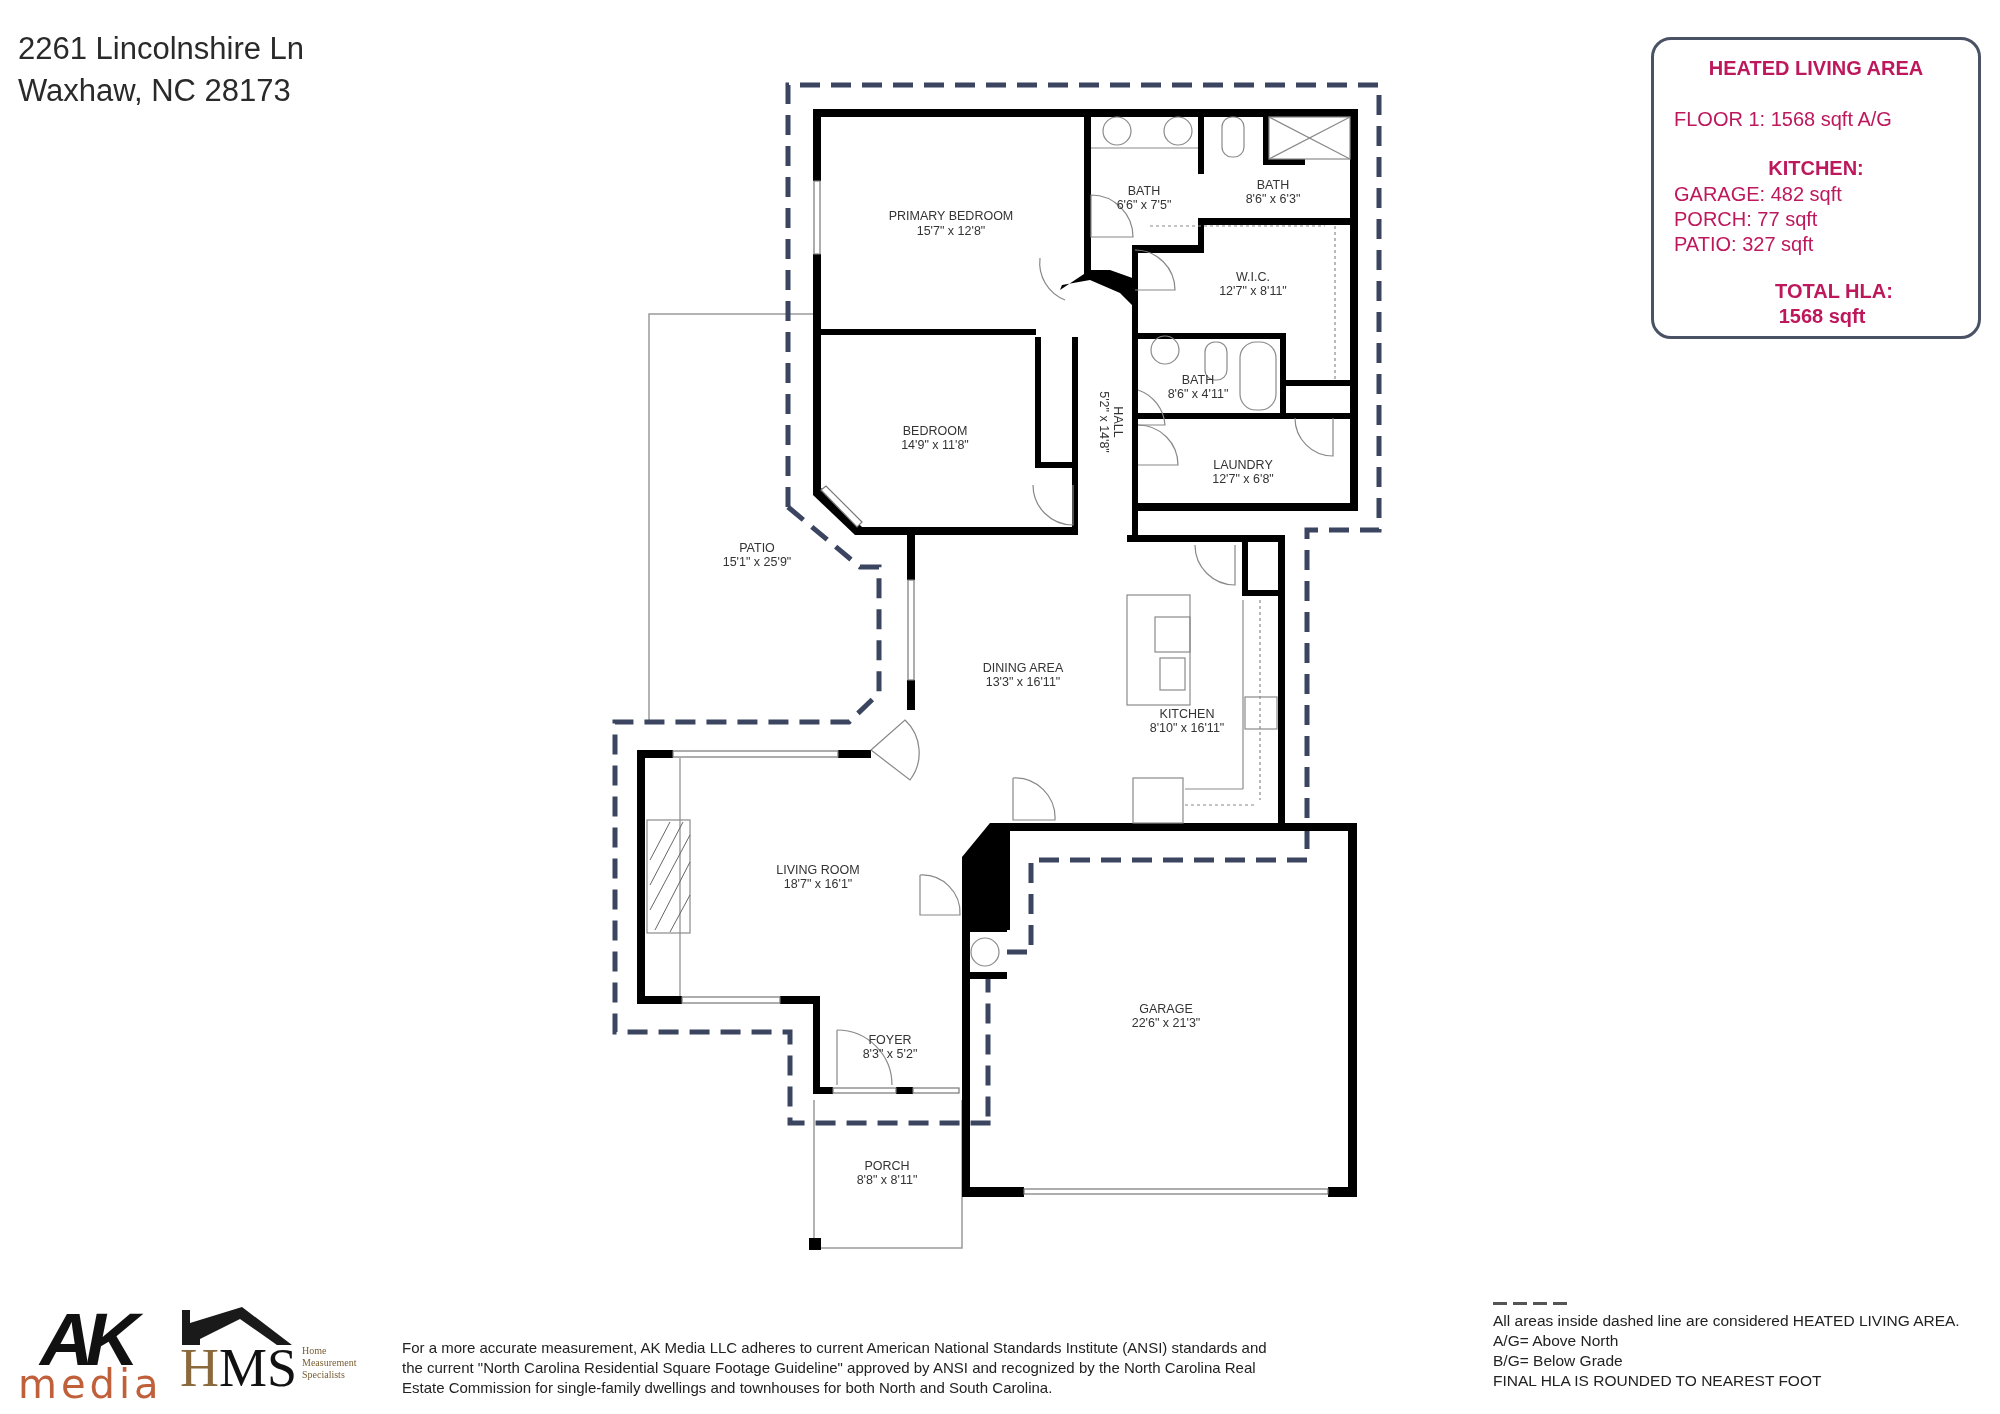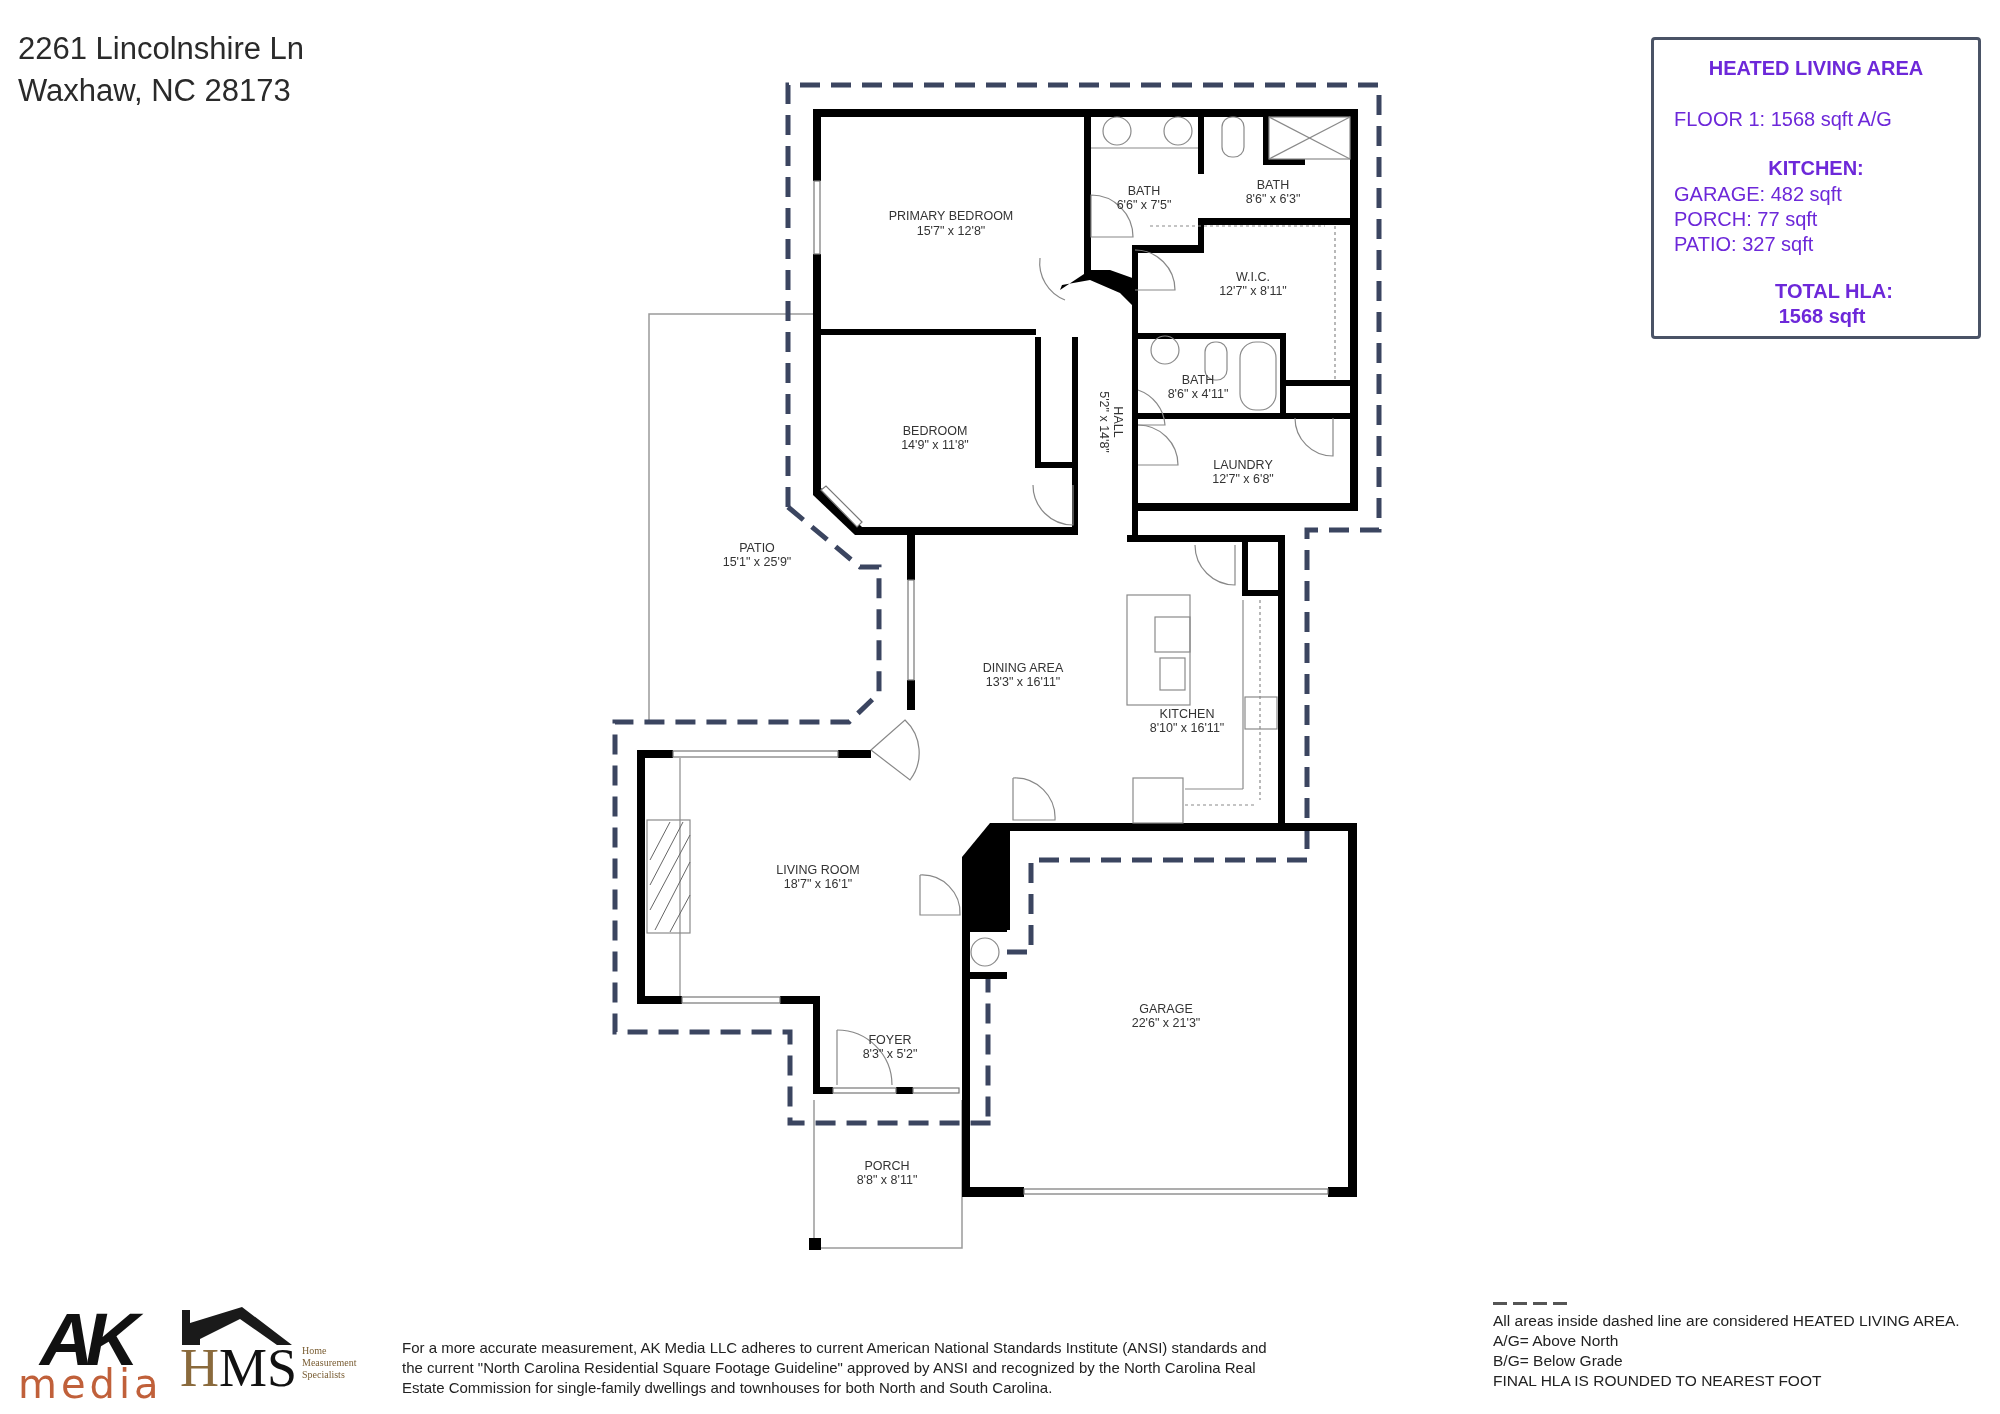--- a/index.html
+++ b/index.html
@@ -1,19 +1,19 @@
 <!DOCTYPE html>
 <html><head>
 <meta charset="utf-8">
 <style>
   html, body { margin:0; padding:0; background:#ffffff; }
   body { width:2000px; height:1414px; position:relative; overflow:hidden; font-family:"Liberation Sans", "DejaVu Sans", sans-serif; color:#222; }
   .address { position:absolute; left:18px; top:28px; font-size:31px; line-height:42px; color:#2a2a2a; }
   .address div { white-space:nowrap; }
-  .info-box { position:absolute; left:1651px; top:37px; width:330px; height:302px; border:3px solid #4a5366; border-radius:4px; box-sizing:border-box; font-size:20px; color:#6d28d9; }
+  .info-box { position:absolute; left:1651px; top:37px; width:330px; height:302px; border:3px solid #4a5366; border-radius:20px; box-sizing:border-box; font-size:20px; color:#be185d; }
   .info-box .title { position:absolute; left:0; right:0; top:17px; text-align:center; font-weight:bold; font-size:20px; }
   .info-box .floor { position:absolute; left:20px; top:68px; }
   .info-box .excl-title { position:absolute; left:0; right:0; top:117px; text-align:center; font-weight:bold; }
   .info-box .excl-list { position:absolute; left:20px; top:142px; line-height:25px; }
   .info-box .total-title { position:absolute; left:0; right:0; top:240px; text-align:center; font-weight:bold;padding-left:36px; }
   .info-box .total-val { position:absolute; left:12px; right:0; top:265px; text-align:center; font-weight:bold; }
   svg.plan { position:absolute; left:0; top:0; }
   .room-label { font-family:"Liberation Sans", sans-serif; font-size:12.5px; fill:#333; text-anchor:middle; }
   .footer-text { position:absolute; left:402px; top:1338px; width:960px; font-size:15px; line-height:20px; color:#222; }
   .legend { position:absolute; left:1493px; top:1302px; font-size:15.5px; line-height:20px; color:#222; }

